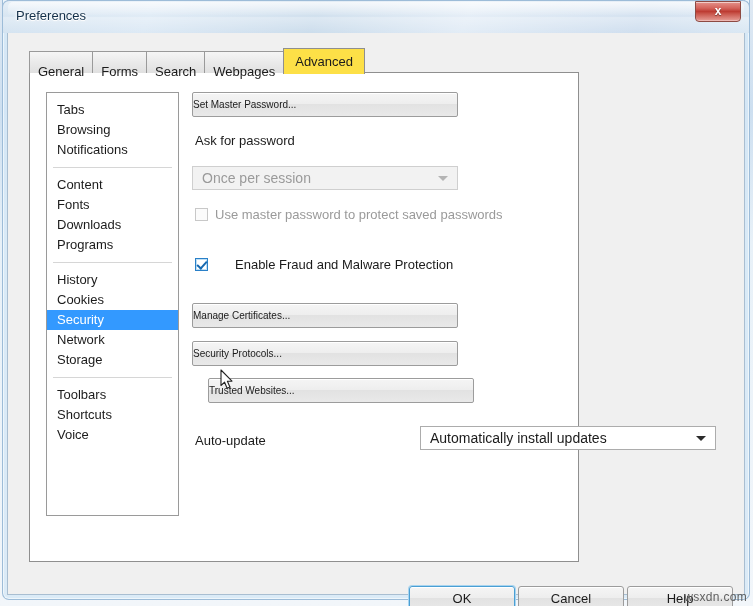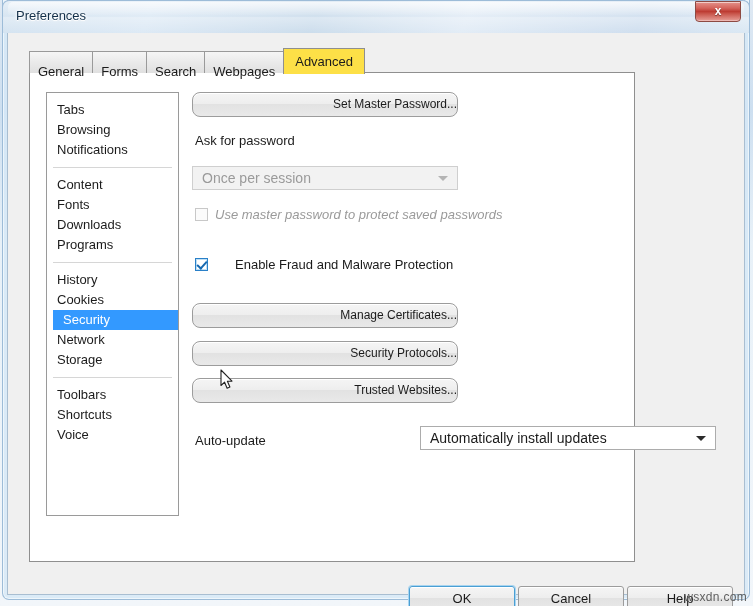--- a/index.html
+++ b/index.html
@@ -142,21 +142,21 @@
     z-index: 5;
     padding: 0 11px;
     margin-bottom: -1px;
   }
 
   
   #tabpage {
     position: absolute;
     left: 21px;
     top: 39px;
-    width: 606px;
+    width: 550px;
     height: 490px;
     box-sizing: border-box;
     background: #ffffff;
     border: 1px solid #8f8f8f;
     z-index: 1;
     padding-left: 41px;
   }
 
   
   #sidebar {
@@ -176,21 +176,20 @@
     line-height: 20px;
     padding-left: 10px;
     font-size: 13px;
     color: #1b1b1b;
     white-space: nowrap;
     cursor: default;
   }
   .side-item.selected {
     background: #3399ff;
     color: #ffffff;
-    margin-left: 6px;
   }
   .side-divider {
     height: 0;
     border-top: 1px solid #d6d6d6;
     margin: 7px 6px 7px 6px;
   }
 
   
   #mainpane {
     position: absolute;
@@ -198,26 +197,26 @@
     top: 19px;
     width: 520px;
     height: 450px;
   }
 
   .wbutton {
     position: absolute;
     box-sizing: border-box;
     height: 25px;
     border: 1px solid #9c9c9c;
-    border-radius: 8px;
+    border-radius: 2px;
     background: linear-gradient(180deg, #f5f5f5 0%, #eeeeee 46%, #e2e2e2 50%, #e9e9e9 100%);
     box-shadow: inset 0 1px 0 #ffffff;
-    font-size: 12px;
-    color: #1b1b1b;
-    text-align: right;
+    font-size: 10px;
+    color: #1b1b1b;
+    text-align: left;
     line-height: 23px;
     cursor: default;
     white-space: nowrap;
   }
 
   .flabel {
     position: absolute;
     font-size: 13px;
     color: #1b1b1b;
     white-space: nowrap;
@@ -280,21 +279,21 @@
   }
   .checkbox.checked:after {
     content: "";
     position: absolute;
     left: 3px; top: 0px;
     width: 4px; height: 8px;
     border: solid #1668b0;
     border-width: 0 2px 2px 0;
     transform: rotate(42deg);
   }
-  .checkrow.disabled { color: #9a9a9a; font-style: italic; }
+  .checkrow.disabled { color: #9a9a9a; }
   .checkrow.disabled .checkbox { border-color: #c8c8c8; background: #fbfbfb; }
 
   
   #cursor {
     position: absolute;
     left: 190px;
     top: 296px;
     width: 14px;
     height: 21px;
     z-index: 40;
@@ -409,21 +408,21 @@
 
         <div class="checkrow" style="left:3px; top:165px;gap:20px;">
           <span class="checkbox checked"></span>
           <span>Enable Fraud and Malware Protection</span>
         </div>
 
         <div class="wbutton" style="left:0px; top:211px; width:266px;">Manage Certificates...</div>
 
         <div class="wbutton" style="left:0px; top:249px; width:266px;">Security Protocols...</div>
 
-        <div class="wbutton" style="left:0px; top:286px; width:266px;">Trusted Websites...</div>
+        <div class="wbutton" style="left:16px; top:286px; width:266px;">Trusted Websites...</div>
 
         <div class="flabel" style="left:3px; top:341px;">Auto-update</div>
 
         <div class="combo" style="left:228px; top:334px; width:296px;">
           <span>Automatically install updates</span>
           <span class="arrow"></span>
         </div>
 
       </div>
 

